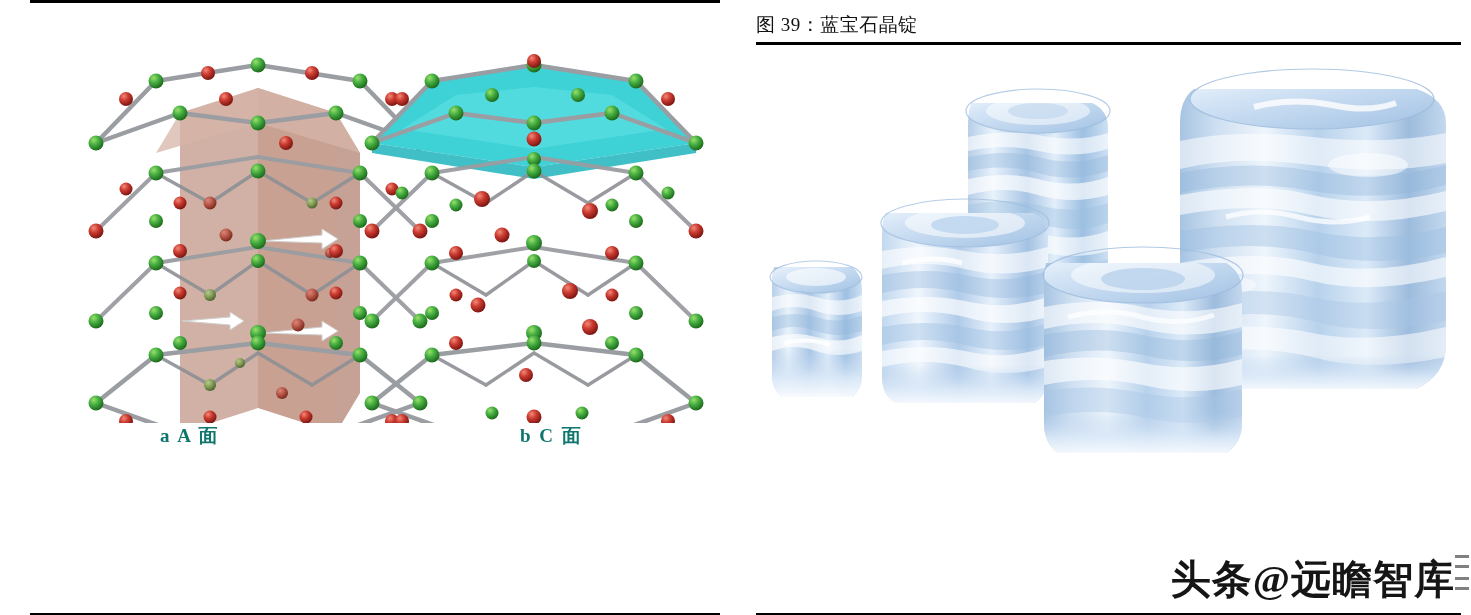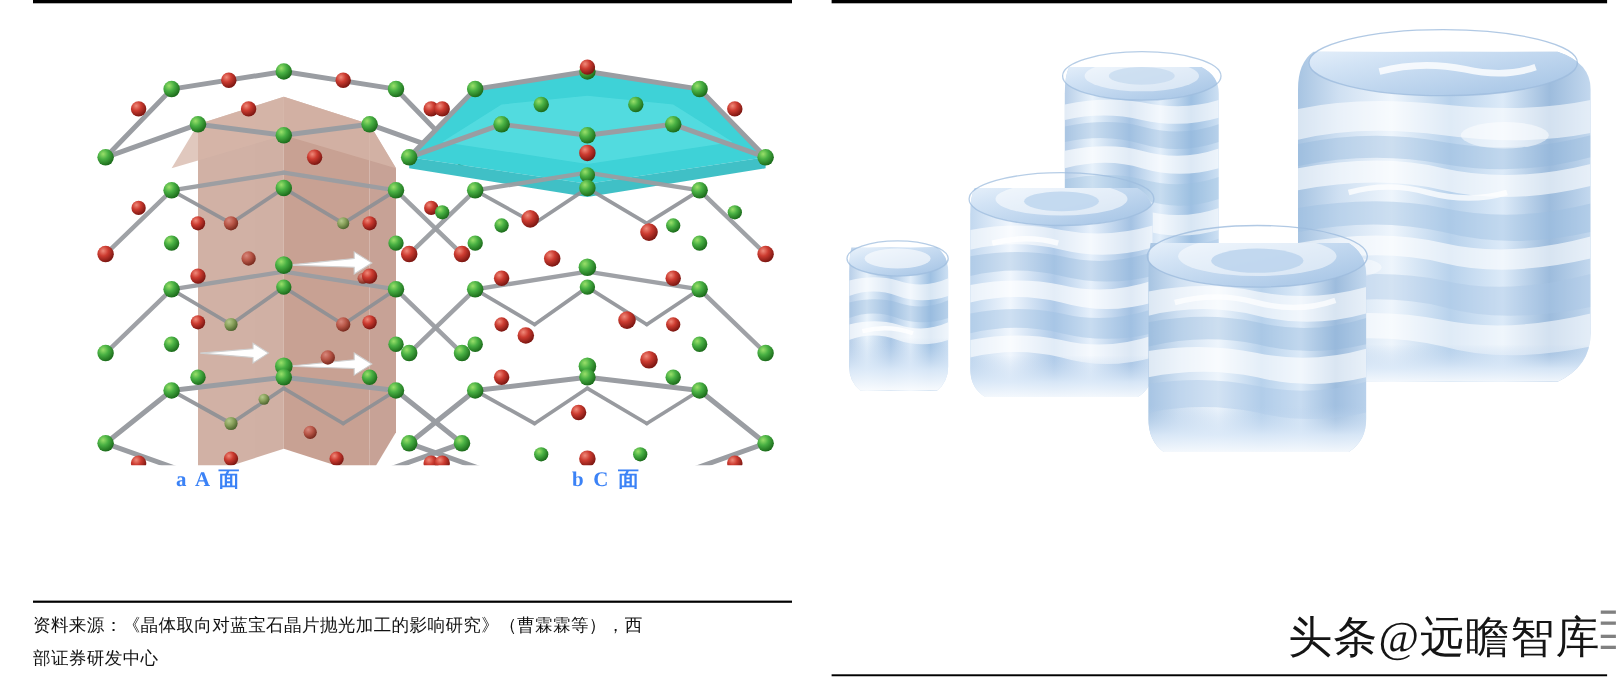--- a/index.html
+++ b/index.html
@@ -72,38 +72,38 @@
   
   .lattice-wrap {
     position: absolute;
     top: 0; left: 0; right: 0; bottom: 0;
   }
   .lattice-caption {
     position: absolute;
     font-size: 19px;
     font-weight: bold;
     letter-spacing: 2px;
-    color: #3b82f6;
+    color: #0f766e;
     font-family: "Liberation Serif", "DejaVu Serif", serif;
   }
   .cap-a { left: 130px; top: 420px; }
   .cap-c { left: 470px; top: 420px; margin-left: 20px; }
 
   
   .boule-stage {
     position: absolute;
     top: 0; left: 0; right: 0; bottom: 0;
   }
 
   .watermark {
     position: absolute;
     right: 16px;
     bottom: 8px;
     font-size: 40px;
-    font-weight: normal;
+    font-weight: bold;
     color: #151515;
     letter-spacing: 1px;
     font-family: "DejaVu Sans", "Liberation Sans", sans-serif;
     white-space: nowrap;
   }
   .wm-at { font-family: "Liberation Serif", serif; }
 
   .page-edge {
     position: absolute;
     right: 0;
@@ -460,30 +460,27 @@
             </g>
           </g>
         </svg>
 
         <div class="lattice-caption cap-a">a A 面</div>
         <div class="lattice-caption cap-c">b C 面</div>
       </div>
     </div>
 
     <div class="rule-bottom"></div>
-    <div class="source">
-      <span>资料来源：《晶体取向对蓝宝石晶片抛光加工的影响研究》（曹霖霖等），西</span>
-      <span class="source-line2">部证券研发中心</span>
-    </div>
   </section>
 
   <div class="panel-gap"></div>
 
   <section class="panel panel-right">
 
+    <div class="fig-title">图 39：蓝宝石晶锭</div>
     <div class="rule-top"></div>
 
     <div class="fig-body">
       <div class="boule-stage">
 
         <svg width="715" height="470" viewBox="0 0 715 470">
           <defs>
             <linearGradient id="bodyG" x1="0" y1="0" x2="1" y2="0">
               <stop offset="0%" stop-color="#a7c4e2"></stop>
               <stop offset="14%" stop-color="#cfe0f2"></stop>

